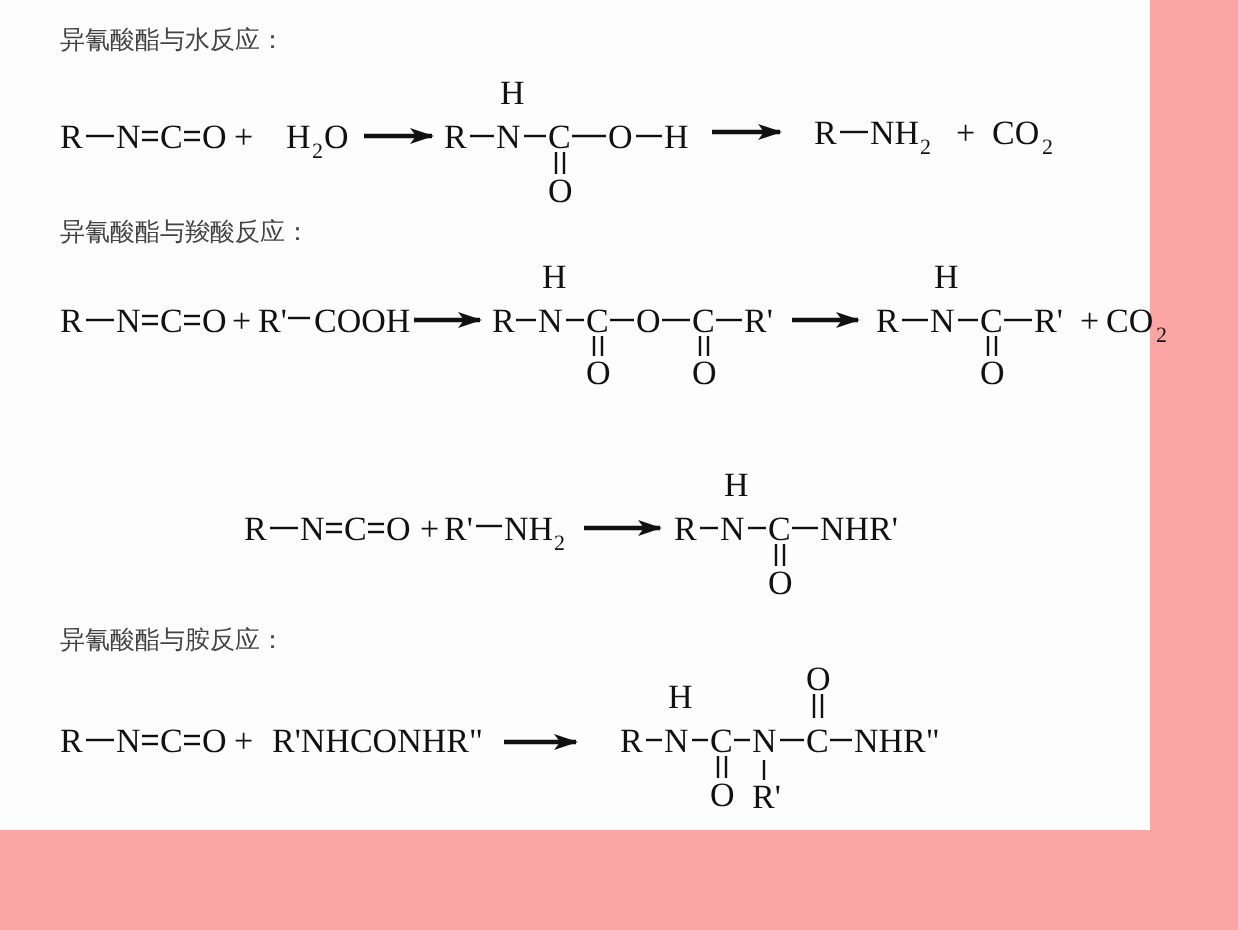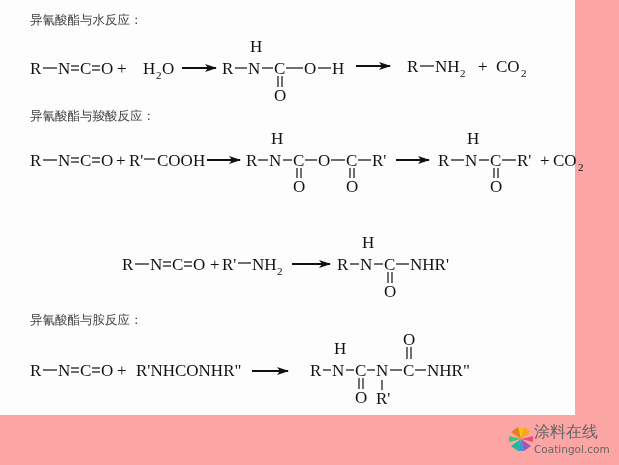--- a/index.html
+++ b/index.html
@@ -224,29 +224,13 @@
         <text x="403" y="376">C</text>
         <line x1="407" y1="347" x2="407" y2="359"></line>
           <line x1="411" y1="347" x2="411" y2="359"></line>
         <text x="403" y="345">O</text>
         <line x1="415" y1="370" x2="426" y2="370"></line>
         <text x="427" y="376">NHR"</text>
       </g>
     </g>
   </svg>
 
-  <div class="logo">
-    <svg class="logo-icon" viewBox="0 0 26 26">
-      <g transform="translate(13,13)">
-        <path d="M0,0 L-3,-12 L3,-12 Z" fill="#f1c40f"></path>
-        <path d="M0,0 L3,-12 L10,-7 Z" fill="#f5a623"></path>
-        <path d="M0,0 L12,-3 L12,3 Z" fill="#e94e77"></path>
-        <path d="M0,0 L10,7 L3,12 Z" fill="#9b59b6"></path>
-        <path d="M0,0 L3,12 L-3,12 Z" fill="#3498db"></path>
-        <path d="M0,0 L-3,12 L-10,7 Z" fill="#1abc9c"></path>
-        <path d="M0,0 L-12,3 L-12,-3 Z" fill="#2ecc71"></path>
-        <path d="M0,0 L-10,-7 L-3,-12 Z" fill="#e67e22"></path>
-      </g>
-    </svg>
-    <div class="logo-cn">涂料在线</div>
-    <div class="logo-en">Coatingol.com</div>
-  </div>
 </div>
 
 </body></html>

